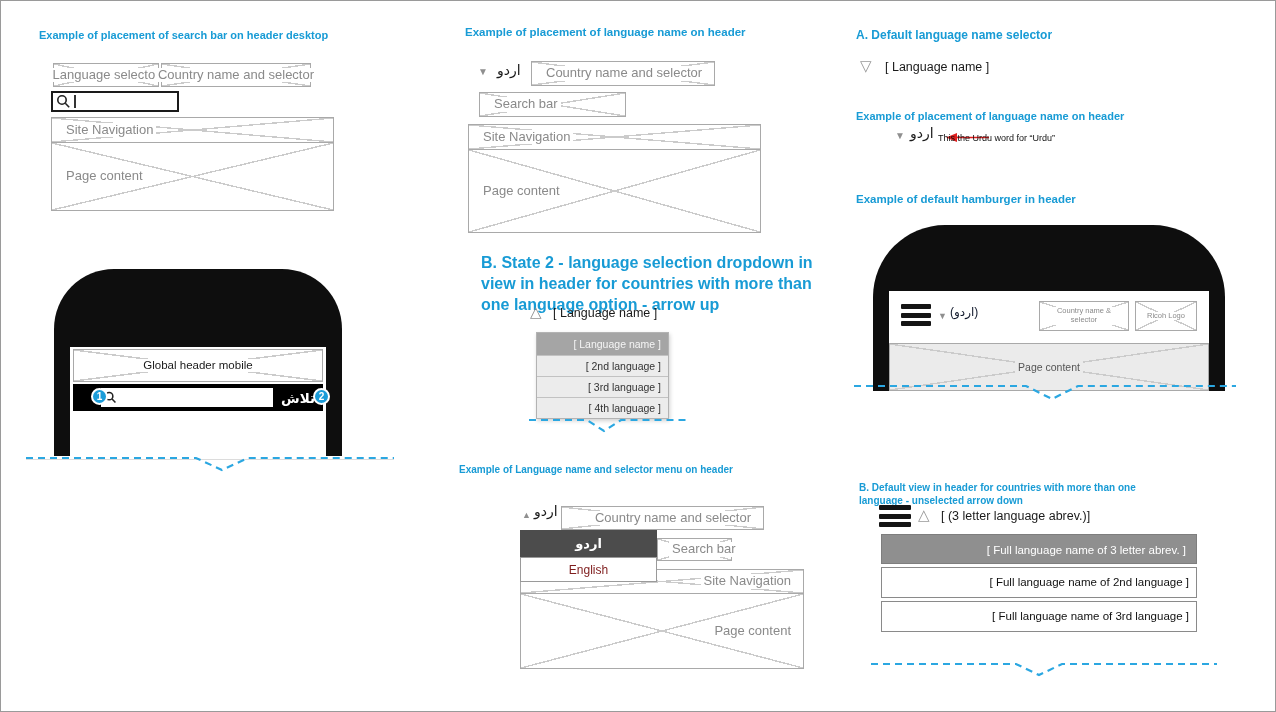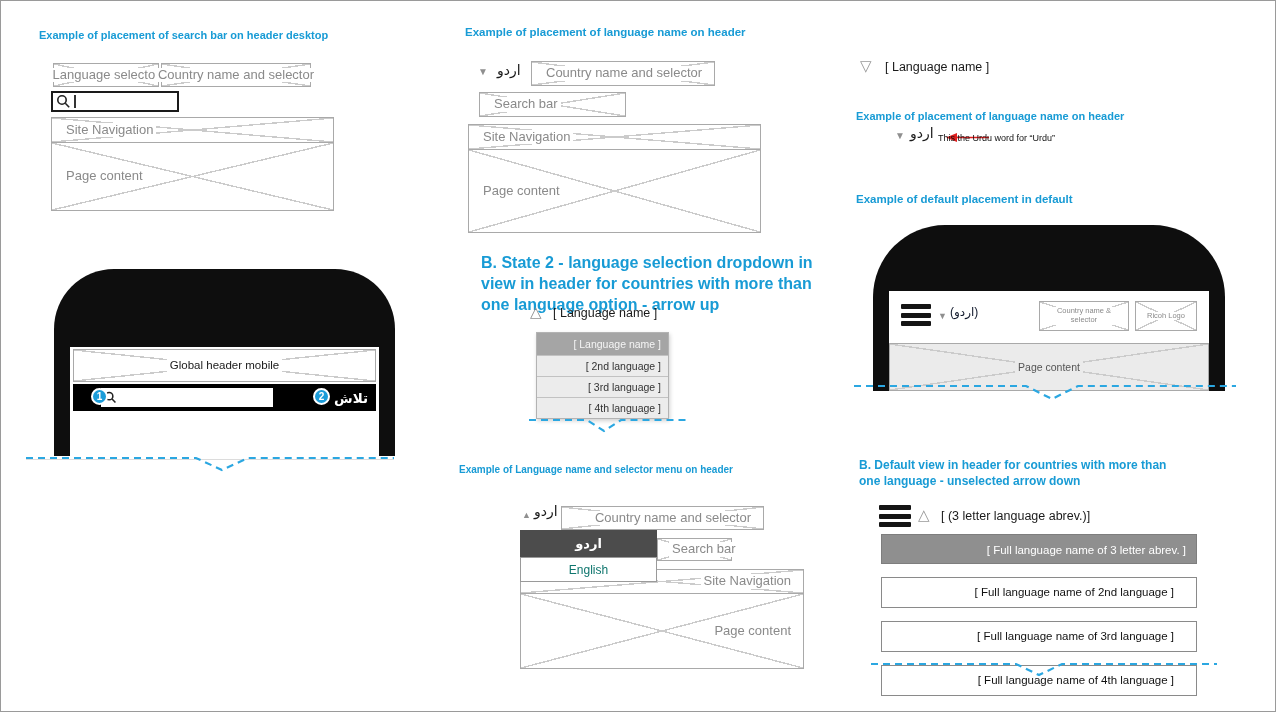--- a/index.html
+++ b/index.html
@@ -33,24 +33,24 @@
   .badge{position:absolute;width:17px;height:17px;border-radius:50%;background:#1b9cd9;border:2px solid #fff;color:#fff;font-size:10px;font-weight:bold;display:flex;align-items:center;justify-content:center;z-index:6}
   .burger{position:absolute}
   .burger span{display:block;height:5px;background:#141414;margin-bottom:3.5px;border-radius:1px}
   .burger span:last-child{margin-bottom:0}
   .dash{position:absolute;z-index:8}
   .dash polyline{fill:none;stroke:#2ba7e1;stroke-width:2.2;stroke-dasharray:7 5}
   .dd2{position:absolute;border:1px solid #b3b3b3;box-shadow:1px 2px 4px rgba(0,0,0,.18);z-index:2}
   .dd2-head{height:22px;background:#a5a5a5;color:#f5f5f5;font-size:10.5px;line-height:22px;text-align:right;padding-right:7px}
   .dd2-item{height:21px;background:#ececec;border-top:1px solid #c2c2c2;font-size:10.5px;line-height:21px;color:#333;text-align:right;padding-right:7px}
   .menu-dark{position:absolute;background:#4c4c4c;color:#fff;display:flex;align-items:center;justify-content:center;font-size:13px;font-weight:bold;z-index:3}
-  .menu-item{position:absolute;background:#fff;border:1px solid #9a9a9a;display:flex;align-items:center;justify-content:center;font-size:12px;color:#0f766e;z-index:3}
+  .menu-item{position:absolute;background:#fff;border:1px solid #9a9a9a;display:flex;align-items:center;justify-content:center;font-size:12px;color:#7f1d1d;z-index:3}
   .dd3{position:absolute;z-index:2}
   .dd3-head{height:30px;background:#8f8f8f;color:#fff;font-size:11.5px;line-height:30px;text-align:right;padding-right:10px;border:1px solid #7e7e7e}
-  .dd3-item{height:31px;background:#fff;border:1px solid #8a8a8a;margin-top:13px;font-size:11.5px;line-height:29px;color:#111;text-align:right;padding-right:22px}
+  .dd3-item{height:31px;background:#fff;border:1px solid #8a8a8a;margin-top:3px;font-size:11.5px;line-height:29px;color:#111;text-align:right;padding-right:7px}
 </style>
 </head>
 <body>
 
 <div class="canvas">
 
   <div class="heading" style="left:38px;top:27px;width:342px;font-size:11px">Example of placement of search bar on header desktop</div>
 
   <div class="xbox" style="left:52px;top:62px;width:106px;height:24px">
     <span class="wlabel">Language selector</span>
@@ -68,21 +68,21 @@
   </div>
 
   <div class="xbox left" style="left:50px;top:116px;width:283px;height:26px">
     <span class="wlabel">Site Navigation</span>
   </div>
   <div class="xbox left" style="left:50px;top:141px;width:283px;height:69px">
     <span class="wlabel">Page content</span>
   </div>
 
 
-  <div class="phone" style="left:53px;top:268px;width:341px;height:187px;border-radius:60px 60px 0 0">
+  <div class="phone" style="left:53px;top:268px;width:288px;height:187px;border-radius:60px 60px 0 0">
     <div class="screen" style="left:16px;right:16px;top:78px;bottom:0">
       <div class="xbox" style="left:3px;top:2px;right:3px;height:33px">
         <span class="wlabel dark">Global header mobile</span>
       </div>
       <div class="mbar" style="left:3px;top:37px;right:3px;height:27px">
         <div class="minput">
           <svg width="13" height="13" viewBox="0 0 15 15">
             <circle cx="6" cy="6" r="4.2" fill="none" stroke="#222" stroke-width="1.8"></circle>
             <line x1="9.3" y1="9.3" x2="13.2" y2="13.2" stroke="#222" stroke-width="1.8"></line>
           </svg>
@@ -151,33 +151,34 @@
     <span class="wlabel">Search bar</span>
   </div>
 
   <div class="xbox right" style="left:519px;top:568px;width:284px;height:25px">
     <span class="wlabel">Site Navigation</span>
   </div>
   <div class="xbox right" style="left:519px;top:592px;width:284px;height:76px">
     <span class="wlabel">Page content</span>
   </div>
 
+  <div class="heading" style="left:855px;top:27px;width:320px;font-size:12px">A. Default language name selector</div>
   <span class="tri" style="left:859px;top:57px;font-size:15px;color:#999">▽</span>
   <span class="ph-black" style="left:884px;top:59px;font-size:12.5px">[ Language name ]</span>
 
   <div class="heading" style="left:855px;top:108px;width:330px;font-size:11px">Example of placement of language name on header</div>
   <span class="tri" style="left:894px;top:130px;font-size:10px;color:#8f8f8f">▼</span>
   <span class="urdu-black" style="left:909px;top:124px;font-size:14px">اردو</span>
   <svg style="position:absolute;left:944px;top:130px" width="46" height="13">
     <line x1="44" y1="6.5" x2="10" y2="6.5" stroke="#e01f1f" stroke-width="1.5"></line>
     <polygon points="1,6.5 12,2 12,11" fill="#e01f1f"></polygon>
   </svg>
   <div class="note" style="left:937px;top:132px">This the Urdu word for “Urdu”</div>
 
-  <div class="heading" style="left:855px;top:191px;width:320px;font-size:11.5px">Example of default placement in default</div>
+  <div class="heading" style="left:855px;top:191px;width:320px;font-size:11.5px">Example of default hamburger in header</div>
 
   <div class="phone" style="left:872px;top:224px;width:352px;height:166px;border-radius:72px 72px 0 0">
     <div class="screen" style="left:16px;right:16px;top:66px;bottom:0">
       <div class="burger" style="left:12px;top:13px;width:30px">
           <span></span>
           <span></span>
           <span></span>
         </div>
       <span class="tri" style="left:49px;top:21px;font-size:9px;color:#8f8f8f">▼</span>
       <span style="position:absolute;left:61px;top:14px;font-size:12px;color:#0f172a">(اردو)</span>
@@ -189,33 +190,32 @@
       </div>
       <div class="xbox gray" style="left:0;right:0;top:52px;bottom:0">
         <span class="wlabel graybg">Page content</span>
       </div>
     </div>
   </div>
   <svg class="dash" style="left:853px;top:377px" width="384" height="26">
     <polyline points="0,8 172,8 198,21 224,8 382,8"></polyline>
   </svg>
 
-  <div class="heading" style="left:858px;top:457px;width:312px;font-size:12px">B. Default view in header for countries with more than one language - unselected arrow down</div>
+  <div class="heading" style="left:858px;top:480px;width:312px;font-size:10px">B. Default view in header for countries with more than one language - unselected arrow down</div>
 
   <div class="burger" style="left:878px;top:504px;width:32px">
       <span></span>
       <span></span>
       <span></span>
     </div>
   <span class="tri" style="left:917px;top:506px;font-size:15px;color:#999">△</span>
   <span class="ph-black" style="left:940px;top:508px;font-size:12.5px">[ (3 letter language abrev.)]</span>
 
   <div class="dd3" style="left:880px;top:533px;width:316px">
     <div class="dd3-head">[ Full language name of 3 letter abrev. ]</div>
     <div class="dd3-item">[ Full language name of 2nd language ]</div>
     <div class="dd3-item">[ Full language name of 3rd language ]</div>
-    <div class="dd3-item">[ Full language name of 4th  language ]</div>
   </div>
   <svg class="dash" style="left:870px;top:655px" width="348" height="24">
     <polyline points="0,8 145,8 168,19 191,8 346,8"></polyline>
   </svg>
 
 </div>
 
 </body></html>

